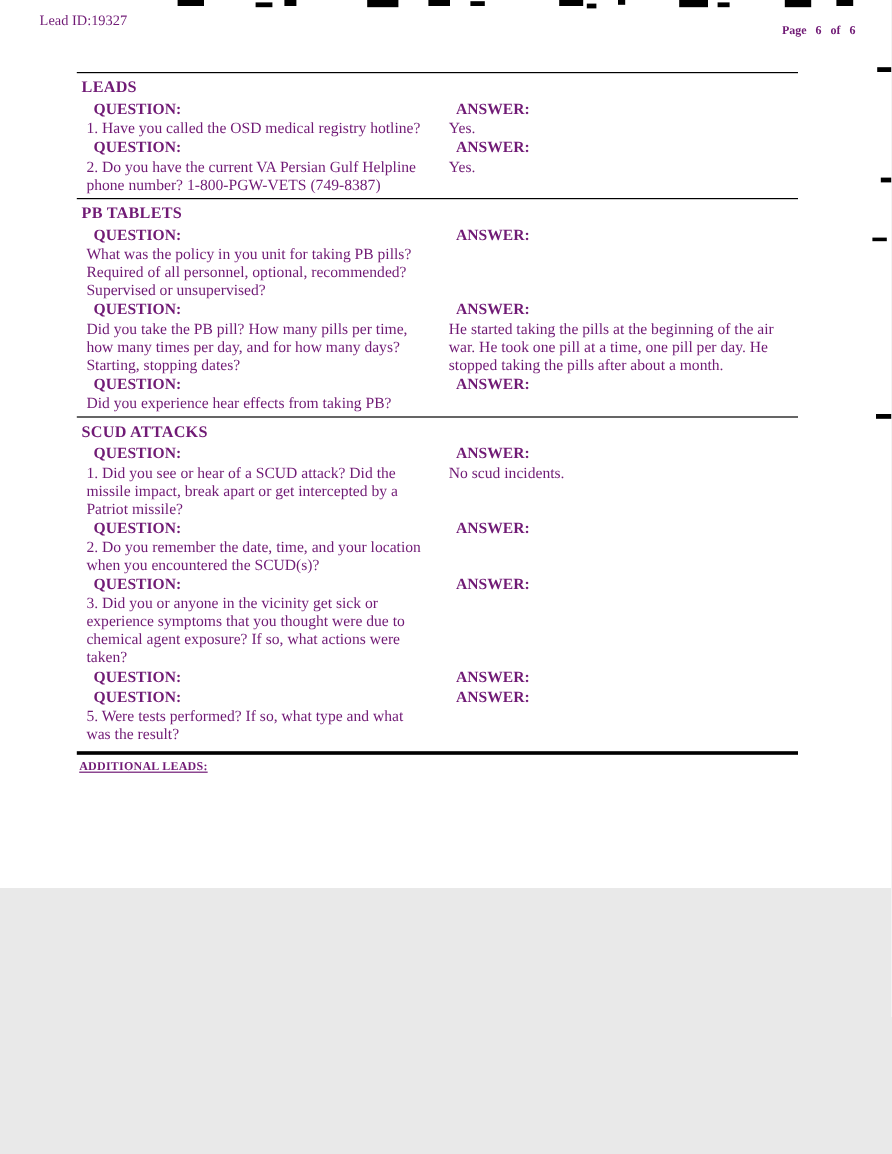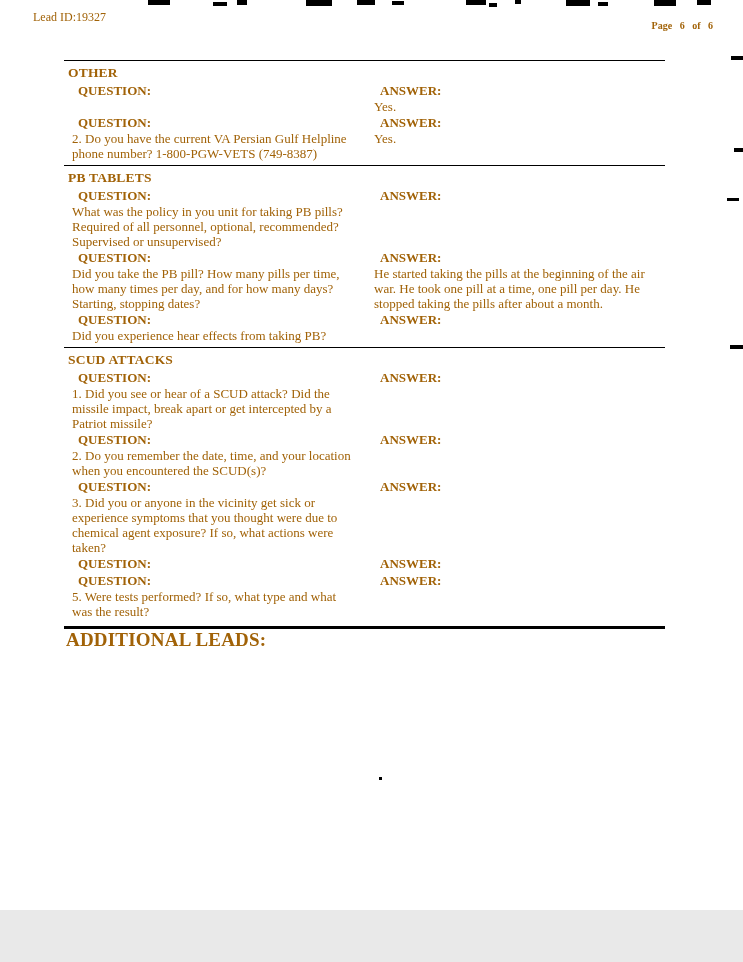--- a/index.html
+++ b/index.html
@@ -3,24 +3,24 @@
 <meta charset="utf-8">
 <style>
   html, body {
     margin: 0;
     padding: 0;
     background: #e9e9e9;
   }
   .page {
     position: relative;
     width: 743px;
-    height: 910px;
+    height: 740px;
     background: #ffffff;
     font-family: "Liberation Serif", serif;
-    color: #a16207;
+    color: #701a75;
     overflow: hidden;
   }
   
   .lead-id {
     position: absolute;
     left: 33px;
     top: 10px;
     font-size: 12px;
   }
   .page-info {
@@ -67,23 +67,24 @@
     font-size: 13px;
     padding-left: 14px;
     line-height: 16px;
   }
   .qtext, .atext {
     padding-left: 8px;
     line-height: 15px;
   }
   .footer-title {
     font-weight: bold;
-    font-size: 19px;
+    font-size: 10px;
     padding: 3px 0 0 2px;
     letter-spacing: 0.2px;
+    text-decoration: underline;
   }
   
   .artifact {
     position: absolute;
     background: #000;
   }
 </style>
 </head>
 <body>
 
@@ -108,25 +109,26 @@
   <div class="artifact" style="left:727px;top:198px;width:12px;height:3px;"></div>
   <div class="artifact" style="left:730px;top:345px;width:13px;height:4px;"></div>
   <div class="artifact" style="left:379px;top:777px;width:3px;height:3px;"></div>
 
   <div class="lead-id">Lead ID:19327</div>
   <div class="page-info">Page 6 of 6</div>
 
   <div class="content">
 
     <div class="rule"></div>
-    <div class="section-title">OTHER</div>
-
-    <div class="qa">
-      <div class="q-cell">
-        <div class="qlabel">QUESTION:</div>
+    <div class="section-title">LEADS</div>
+
+    <div class="qa">
+      <div class="q-cell">
+        <div class="qlabel">QUESTION:</div>
+        <div class="qtext">1.  Have you called the OSD medical registry hotline?</div>
       </div>
       <div class="a-cell">
         <div class="alabel">ANSWER:</div>
         <div class="atext">Yes.</div>
       </div>
     </div>
 
     <div class="qa">
       <div class="q-cell">
         <div class="qlabel">QUESTION:</div>
@@ -177,20 +179,21 @@
     <div class="rule"></div>
     <div class="section-title">SCUD ATTACKS</div>
 
     <div class="qa">
       <div class="q-cell">
         <div class="qlabel">QUESTION:</div>
         <div class="qtext">1.  Did you see or hear of a SCUD attack?  Did the missile impact, break apart or get intercepted by a Patriot missile?</div>
       </div>
       <div class="a-cell">
         <div class="alabel">ANSWER:</div>
+        <div class="atext">No scud incidents.</div>
       </div>
     </div>
 
     <div class="qa">
       <div class="q-cell">
         <div class="qlabel">QUESTION:</div>
         <div class="qtext">2.  Do you remember the date, time, and your location when you encountered the SCUD(s)?</div>
       </div>
       <div class="a-cell">
         <div class="alabel">ANSWER:</div>

